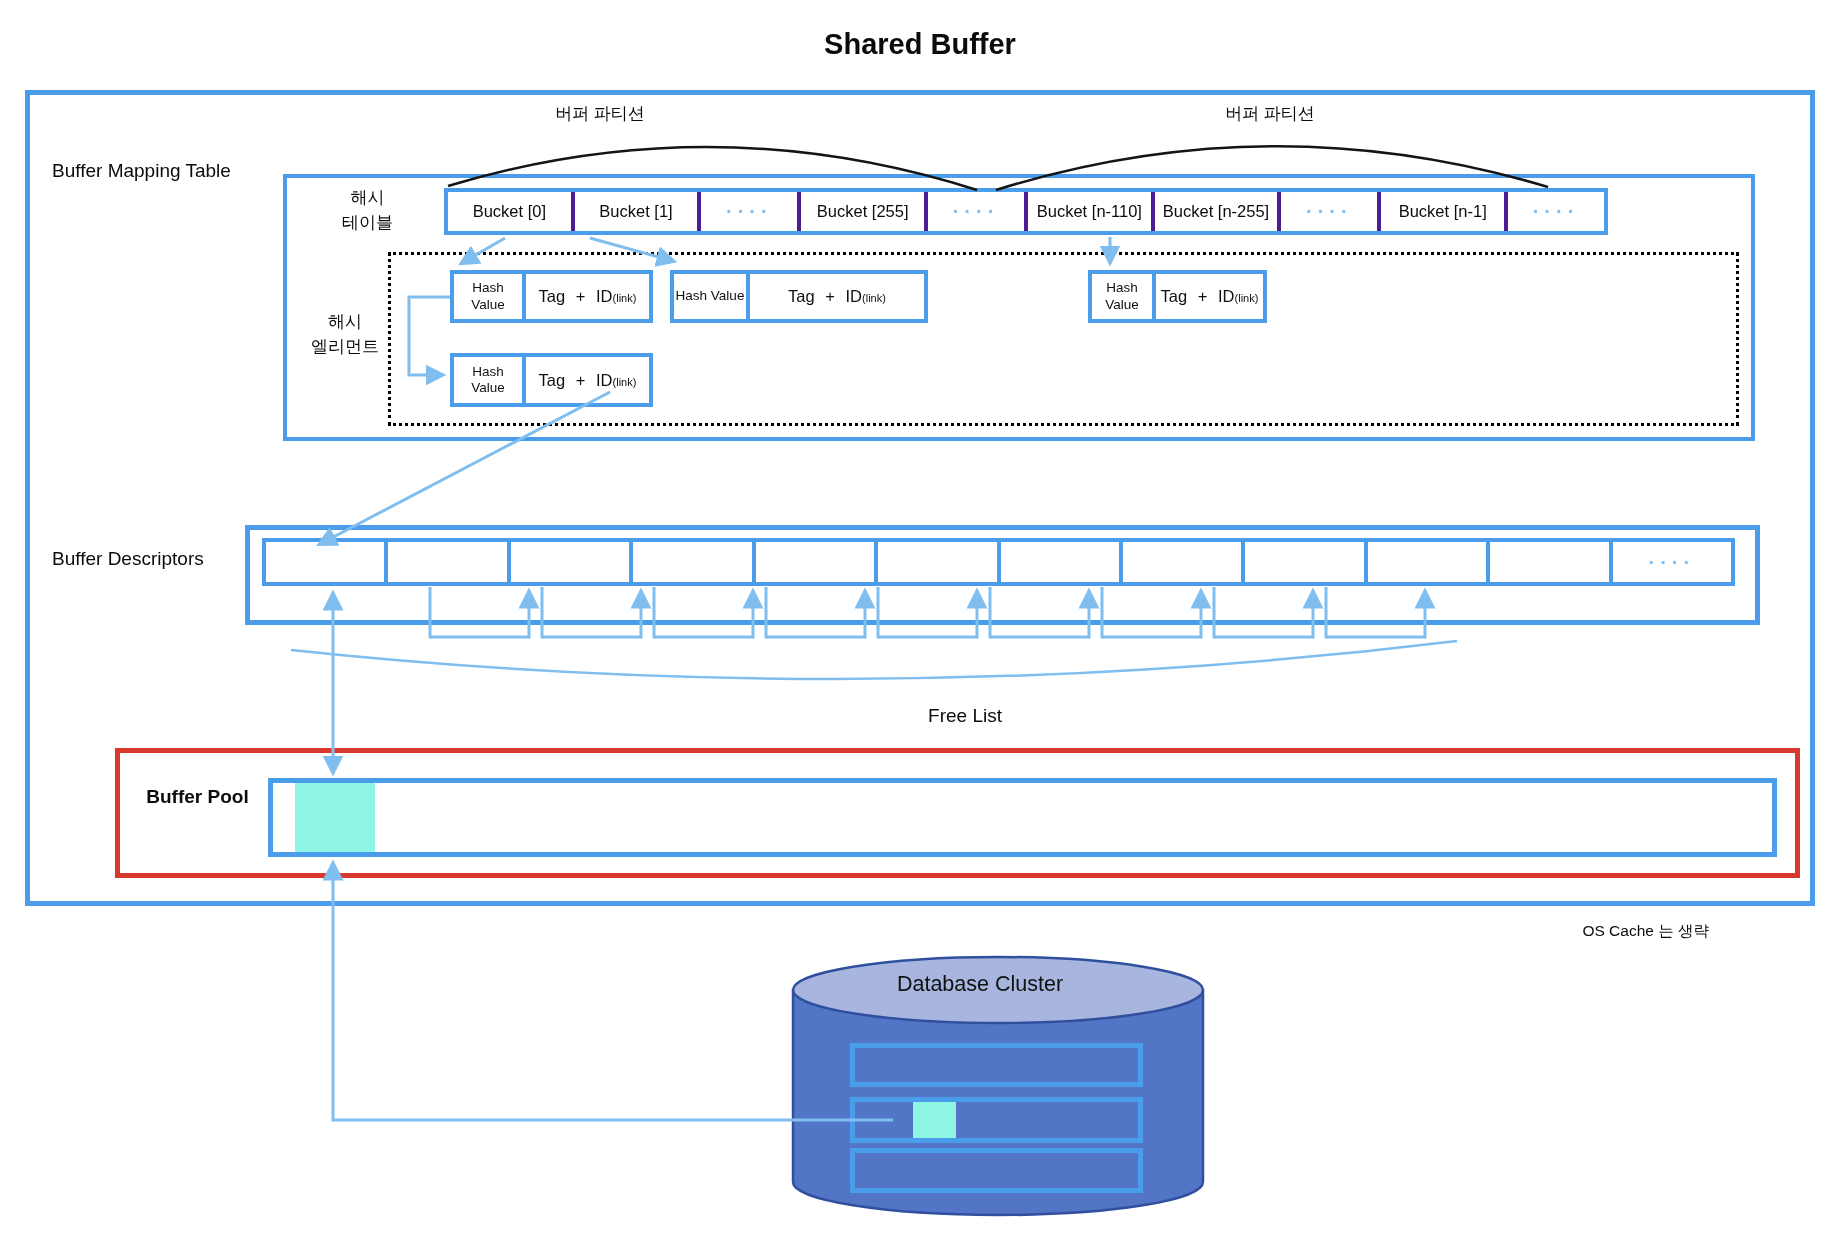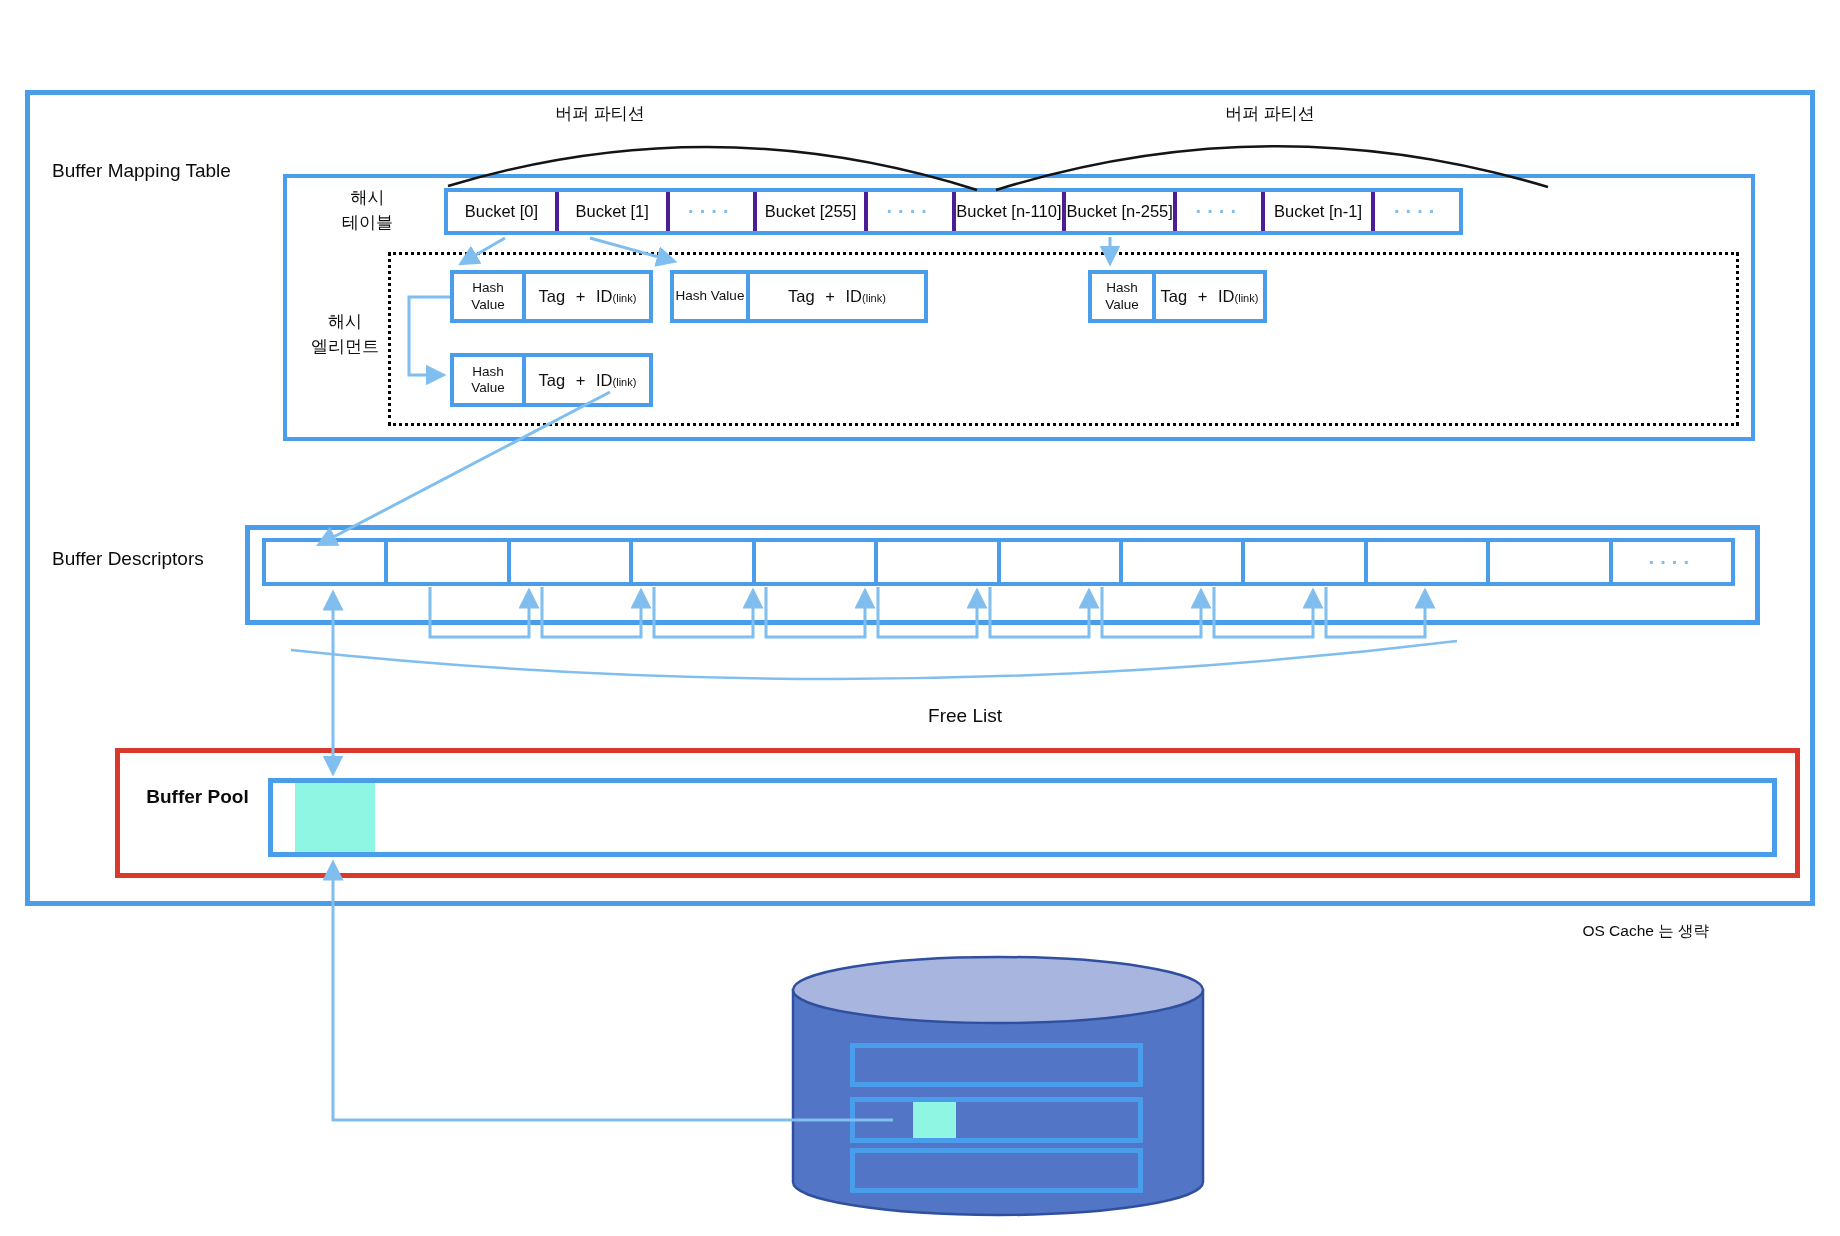--- a/index.html
+++ b/index.html
@@ -39,35 +39,36 @@
 </head>
 <body>
 
 <div id="canvas">
 
   <svg class="overlay" viewBox="0 0 1840 1236" style="z-index:1;">
     <path d="M793,990 L793,1182 A205,33 0 0 0 1203,1182 L1203,990 Z" fill="#5375C5" stroke="#30509F" stroke-width="2.5"></path>
     <ellipse cx="998" cy="990" rx="205" ry="33" fill="#A8B6DF" stroke="#30509F" stroke-width="2.5"></ellipse>
   </svg>
 
+  <div class="abs ctr title" style="left:0;top:28px;width:1840px;">Shared Buffer</div>
 
   <div class="abs box-blue" style="left:25px;top:90px;width:1780px;height:806px;border-width:5px;background:transparent;z-index:2;"></div>
 
   <div class="abs ctr lbl-sm" style="left:450px;top:102px;width:300px;z-index:3;">버퍼 파티션</div>
   <div class="abs ctr lbl-sm" style="left:1080px;top:102px;width:380px;z-index:3;">버퍼 파티션</div>
 
   <div class="abs lbl" style="left:52px;top:160px;z-index:3;">Buffer Mapping Table</div>
   <div class="abs box-blue" style="left:283px;top:174px;width:1464px;height:259px;border-width:4px;z-index:2;"></div>
 
   <div class="abs ctr lbl-sm" style="left:295px;top:186px;width:145px;z-index:3;">
     <div>해시</div>
     <div>테이블</div>
   </div>
 
-  <div class="abs seg-row" style="left:444px;top:188px;width:1019px;height:47px;z-index:3;">
+  <div class="abs seg-row" style="left:444px;top:188px;width:1164px;height:47px;z-index:3;">
 
   <div class="seg-cell">
         <span>Bucket [0]</span>
       </div>
       <div class="seg-cell">
         <span>Bucket [1]</span>
       </div>
       <div class="seg-cell dots-cell">
         <span>····</span>
       </div>
@@ -173,20 +174,21 @@
 
   <div class="abs ctr lbl" style="left:860px;top:705px;width:210px;z-index:3;">Free List</div>
 
   <div class="abs red-box" style="left:115px;top:748px;width:1675px;height:120px;z-index:2;"></div>
   <div class="abs ctr lbl" style="left:125px;top:786px;width:145px;z-index:3;font-weight:bold;">Buffer Pool</div>
   <div class="abs box-blue" style="left:268px;top:778px;width:1499px;height:69px;border-width:5px;z-index:3;"></div>
   <div class="abs cyan" style="left:295px;top:783px;width:80px;height:69px;z-index:4;"></div>
 
   <div class="abs lbl-sm" style="left:1497px;top:920px;width:212px;text-align:right;font-size:15.5px;z-index:3;">OS Cache 는 생략</div>
 
+  <div class="abs ctr" style="left:780px;top:972px;width:400px;font-size:21.5px;z-index:3;">Database Cluster</div>
   <div class="abs db-row" style="left:850px;top:1043px;width:293px;height:44px;z-index:3;"></div>
   <div class="abs db-row" style="left:850px;top:1097px;width:293px;height:46px;z-index:3;"></div>
   <div class="abs db-row" style="left:850px;top:1148px;width:293px;height:45px;z-index:3;"></div>
   <div class="abs cyan" style="left:913px;top:1102px;width:43px;height:36px;z-index:4;"></div>
 
   <svg class="overlay" viewBox="0 0 1840 1236" style="z-index:10;">
     <defs>
       <marker id="ah" orient="auto-start-reverse" markerWidth="9" markerHeight="9" refX="5.5" refY="3.5" markerUnits="strokeWidth">
         <path d="M0,0 L7,3.5 L0,7 Z" fill="#7FBEEF"></path>
       </marker>

